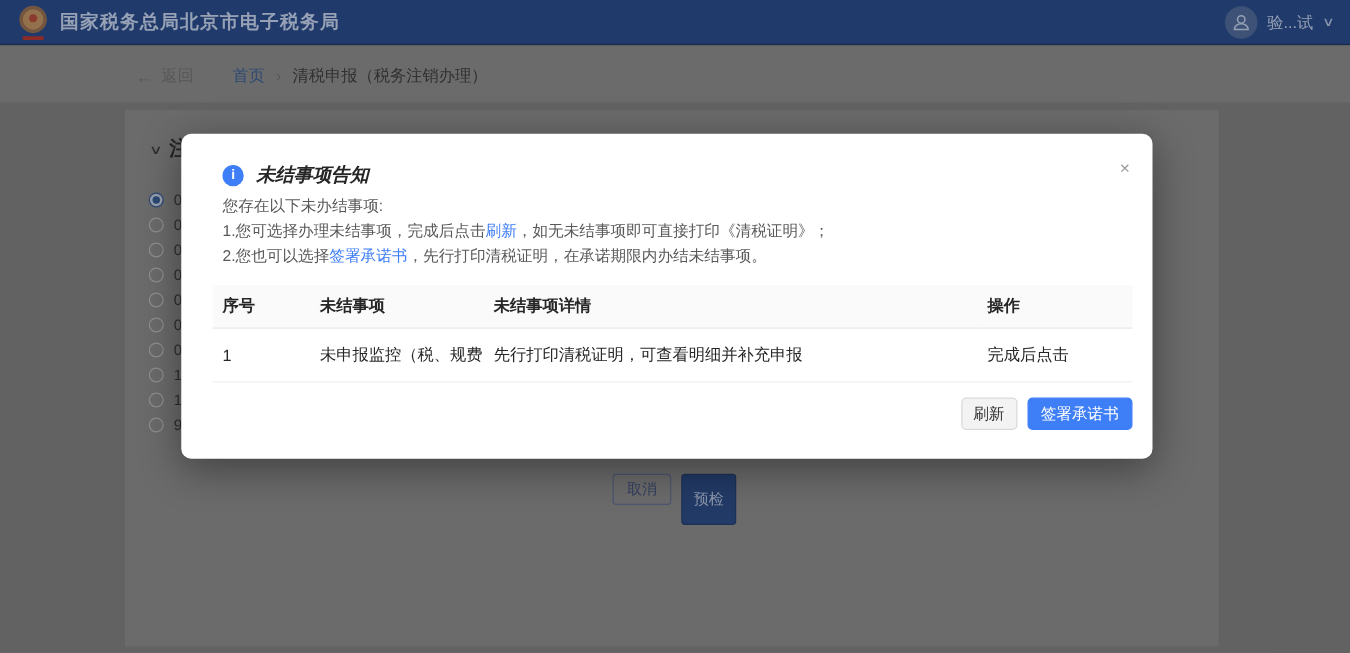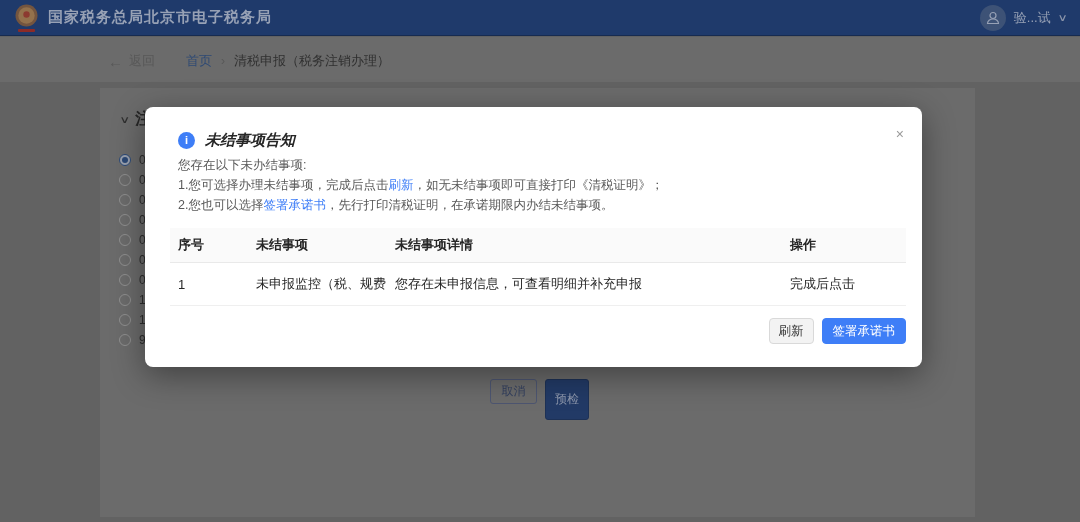--- a/index.html
+++ b/index.html
@@ -188,21 +188,21 @@
         <th>序号</th>
         <th>未结事项</th>
         <th>未结事项详情</th>
         <th>操作</th>
       </tr>
     </thead>
     <tbody>
       <tr>
           <td>1</td>
           <td>未申报监控（税、规费...</td>
-          <td>您存在未申报信息，可查看明细并补充申报</td>
+          <td>先行打印清税证明，可查看明细并补充申报</td>
           <td class="tlink">完成后点击</td>
         </tr>
     </tbody>
   </table>
 
   <div class="m-footer">
     <button class="btn-refresh">刷新</button>
     <button class="btn-sign">签署承诺书</button>
   </div>
 </div>

